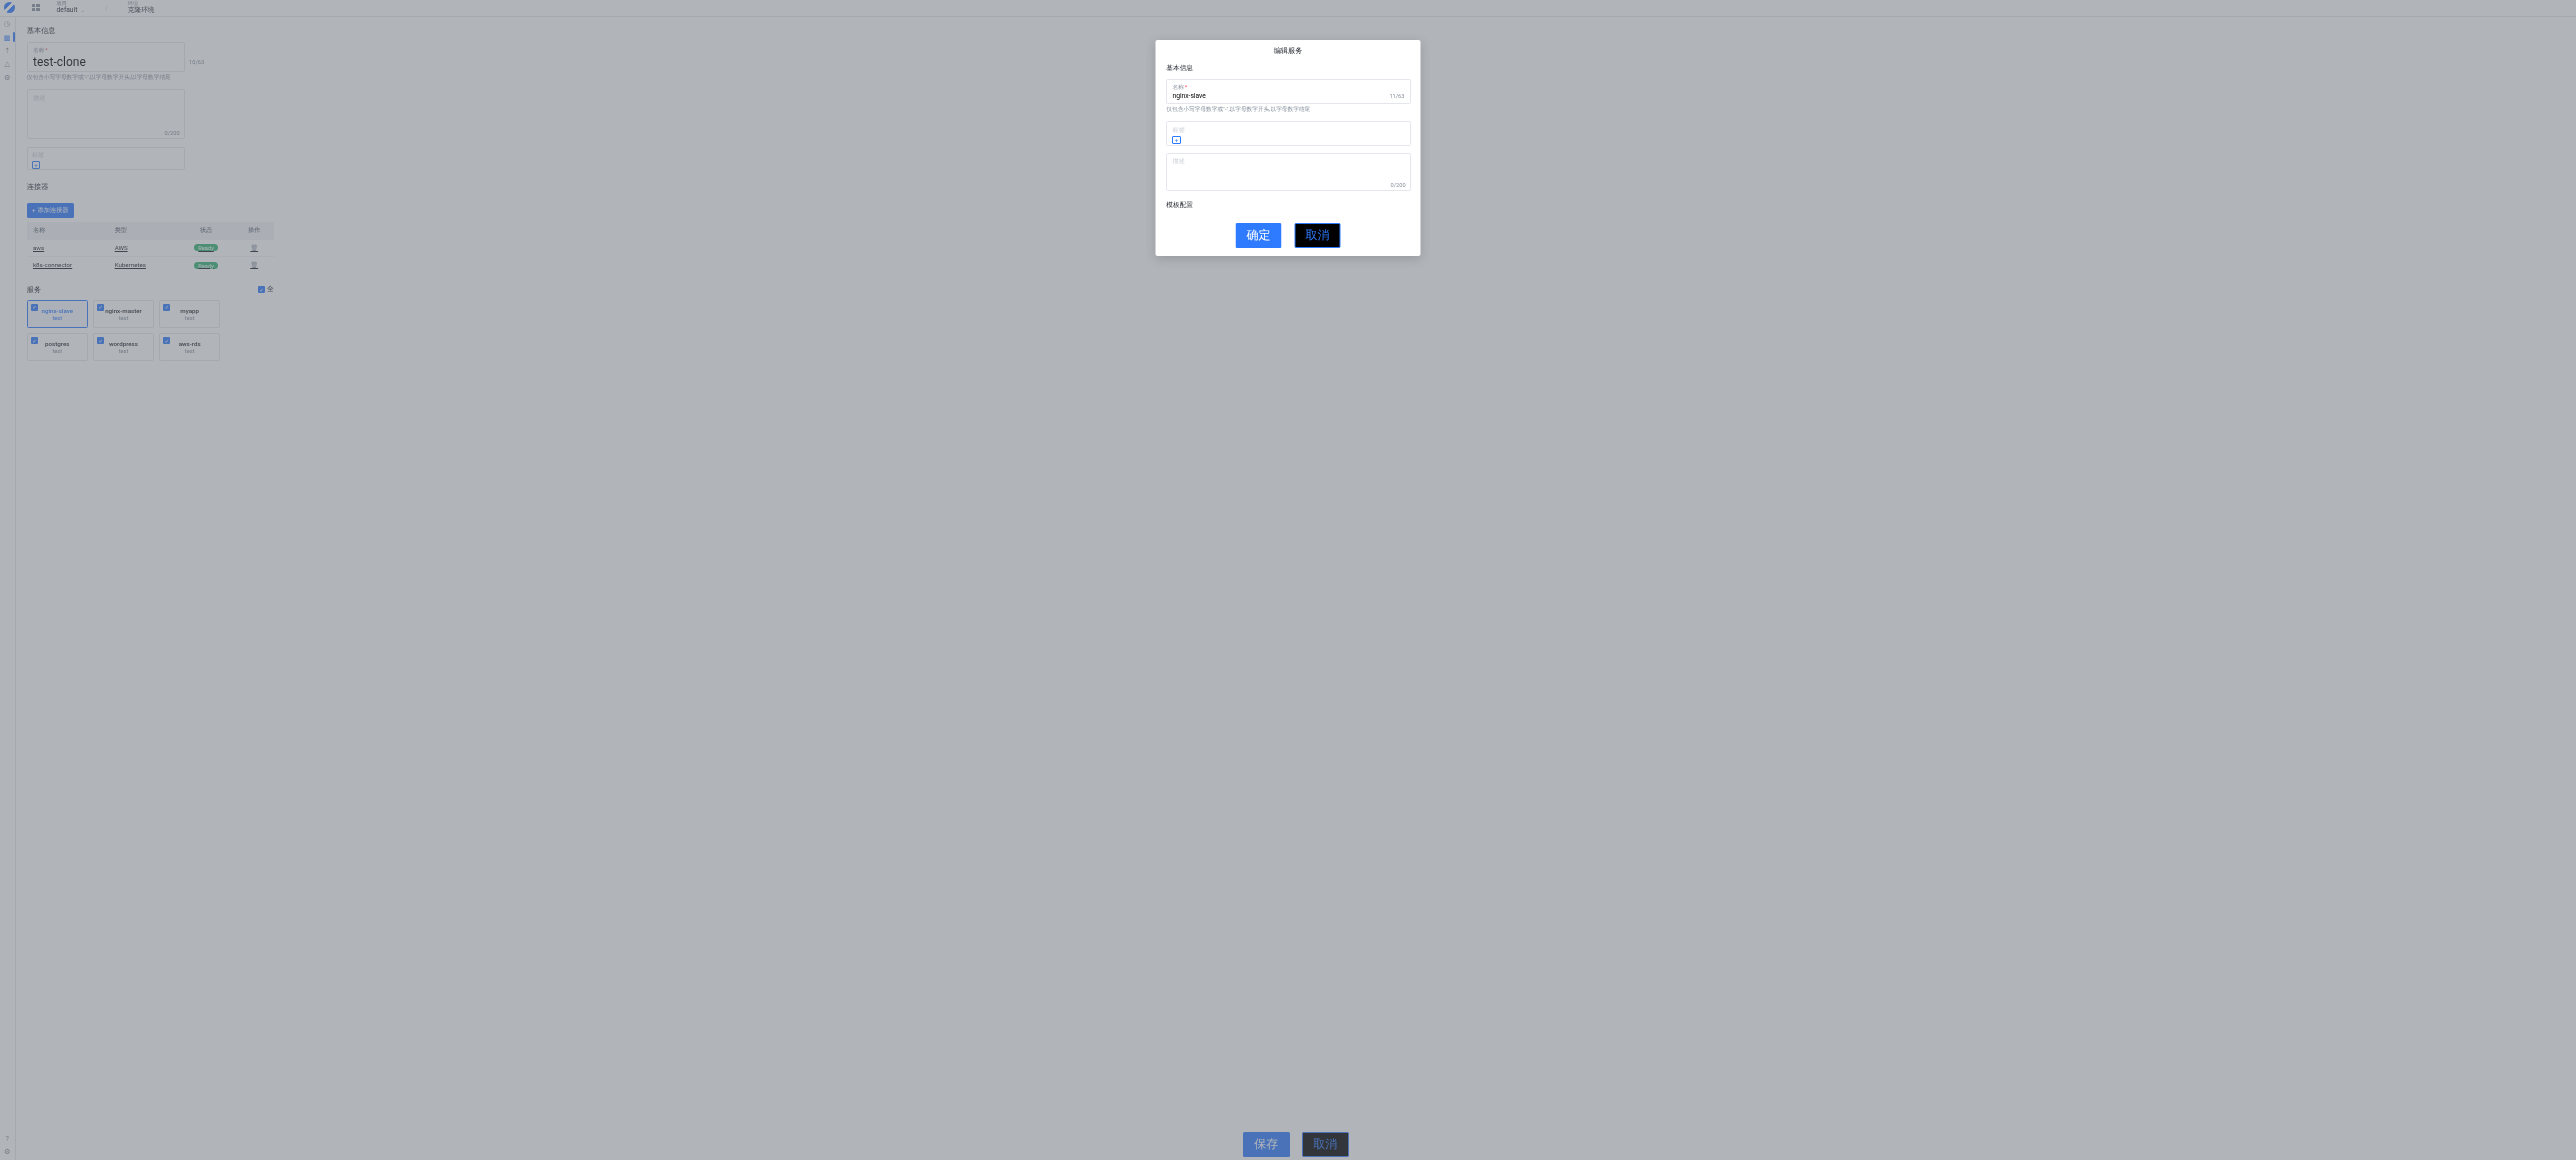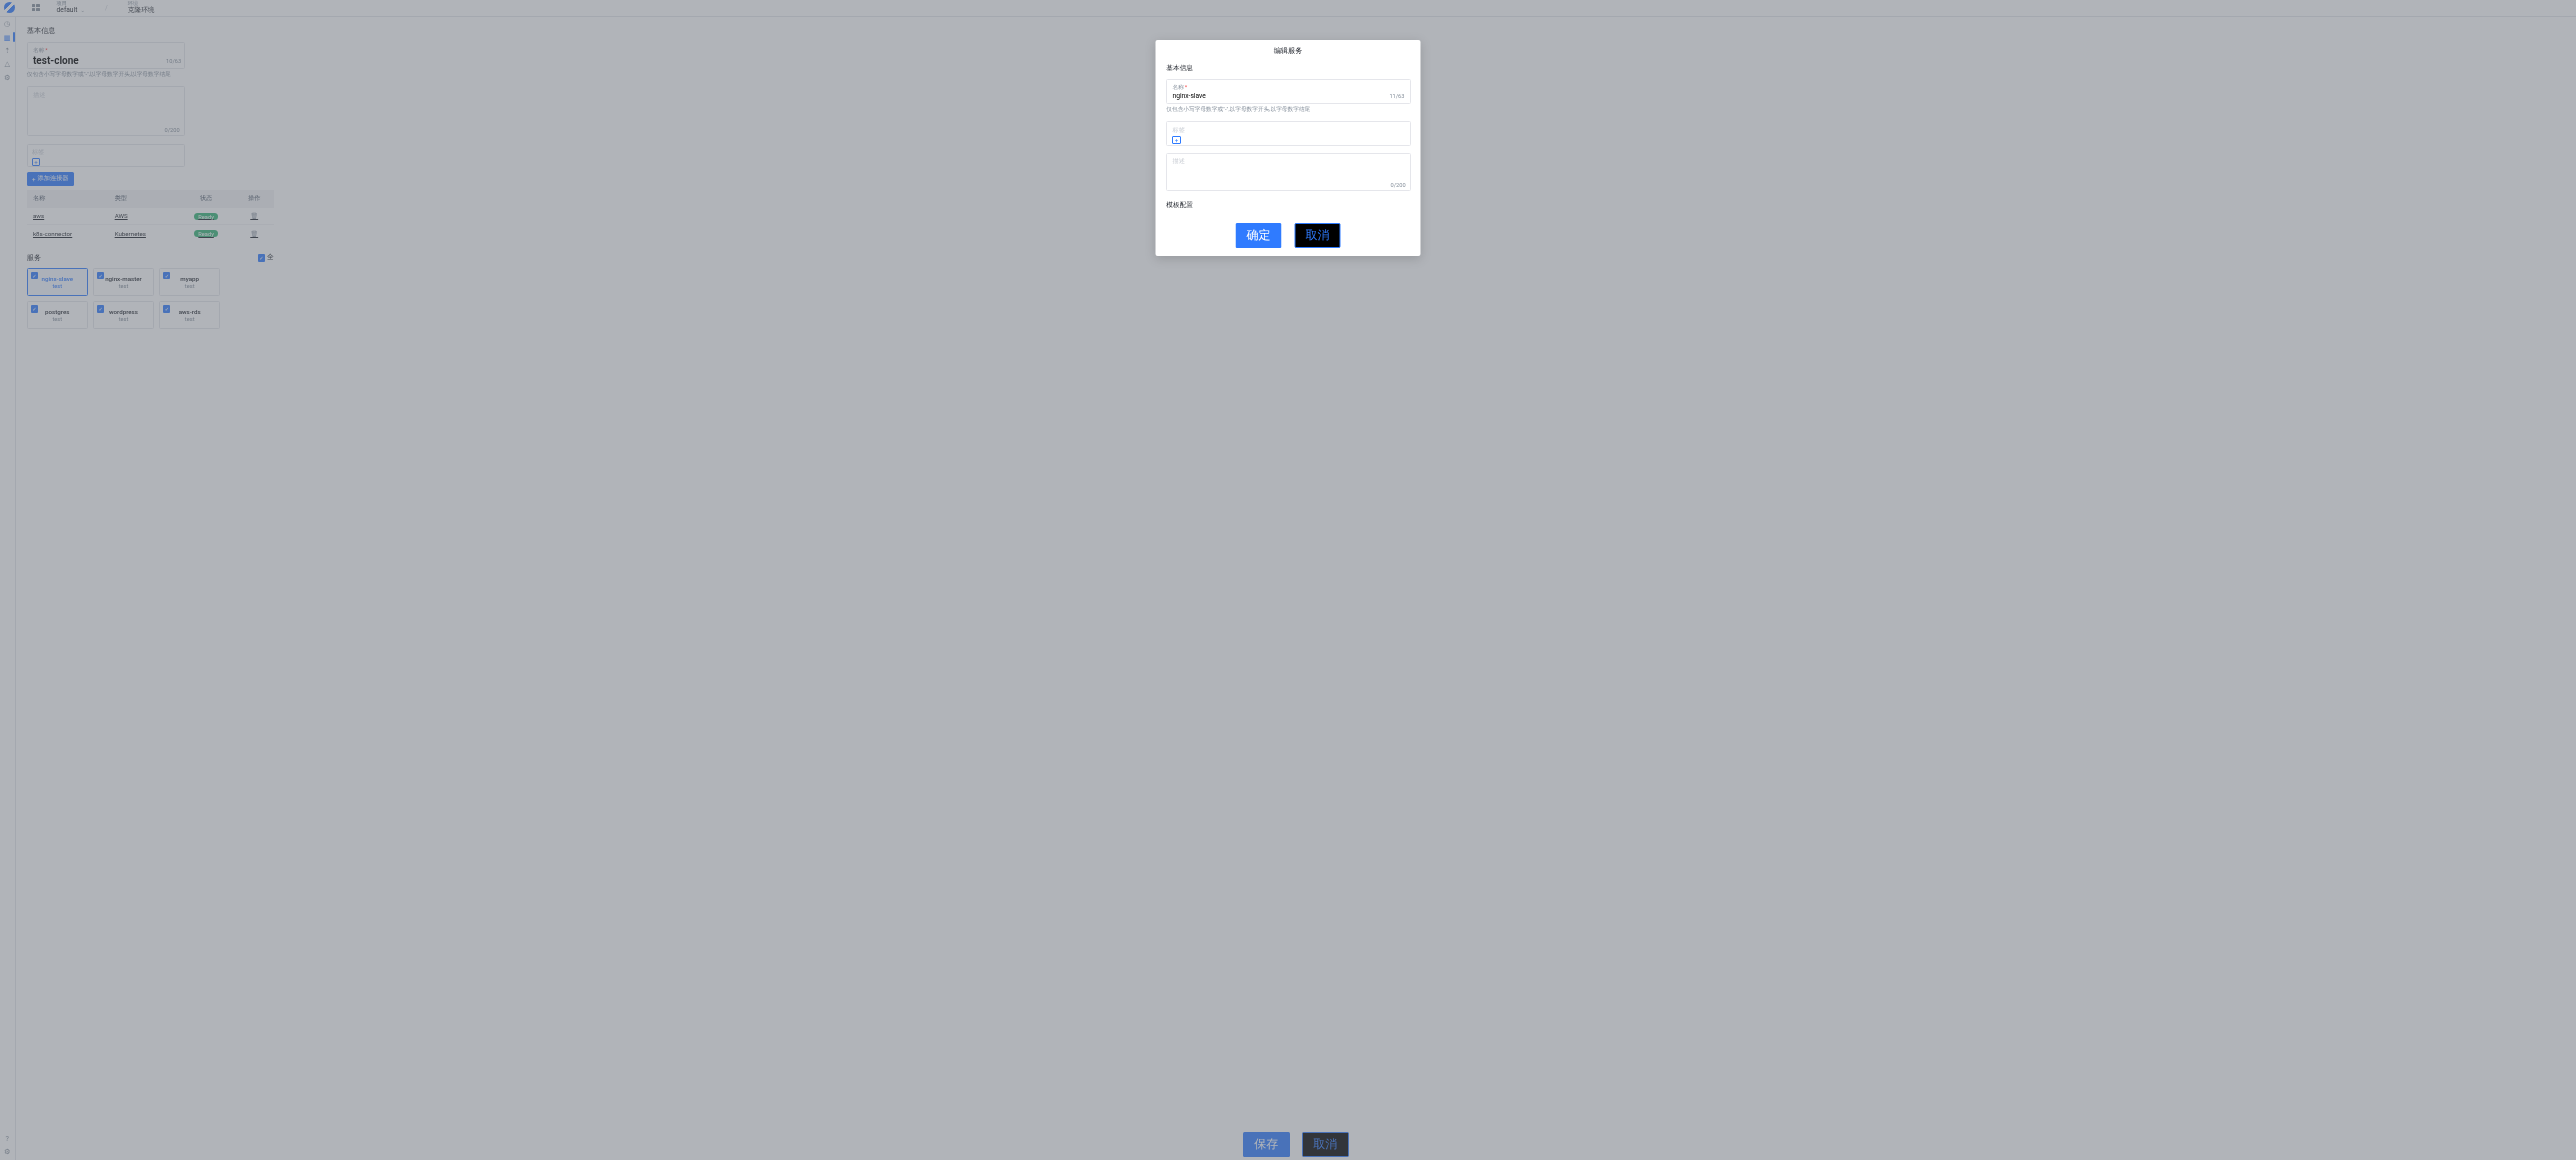--- a/index.html
+++ b/index.html
@@ -24,21 +24,21 @@
 .rail .bottom { margin-top:auto; margin-bottom:4.1px; display:flex; flex-direction:column; gap:5.2px; align-items:center; }
 
 
 .main { position:absolute; top:16.5px; left:15.5px; right:0; bottom:0; padding:7.2px 11.3px; overflow:auto; }
 .sec-title { font-size:7.2px; font-weight:500; margin:2.1px 0 6.2px; }
 
 .field-box { position:relative; border:0.5px solid #e5e6eb; border-radius:1.5px; padding:4.1px 5.2px 2.1px; width:158px; }
 .field-box .fl { font-size:5.7px; color:#86909c; }
 .field-box .fl .req { color:#f53f3f; margin-left:1px; }
 .field-box .inp { display:flex; justify-content:space-between; align-items:center; }
-.field-box .inp input { border:none; outline:none; font-size:10px; flex:1; background:transparent;font-weight:bold; }
+.field-box .inp input { border:none; outline:none; font-size:12px; flex:1; background:transparent; }
 .field-box .cnt { font-size:5.7px; color:#86909c; }
 .hint { font-size:5.7px; color:#86909c; margin-top:2.1px; }
 
 .desc-box { position:relative; border:0.5px solid #e5e6eb; border-radius:1.5px; width:158px; height:50px; margin-top:7.2px; }
 .desc-box .ph { position:absolute; top:3.1px; left:5.2px; font-size:6.2px; color:#c9cdd4; }
 .desc-box .cnt { position:absolute; bottom:2.1px; right:4.1px; font-size:5.7px; color:#86909c; }
 
 .tag-box { position:relative; border:0.5px solid #e5e6eb; border-radius:1.5px; width:158px; height:23px; margin-top:7.2px; padding:3.1px 4.1px; }
 .tag-box .ph { font-size:6.2px; color:#c9cdd4; }
 .plus-btn { display:inline-flex; width:8.2px; height:8.2px; border:0.5px solid #2f7bff; color:#2f7bff; border-radius:1px; align-items:center; justify-content:center; font-size:6.2px; margin-top:1px; cursor:pointer; }
@@ -144,20 +144,21 @@
   <div class="desc-box">
     <span class="ph">描述</span>
     <span class="cnt">0/200</span>
   </div>
 
   <div class="tag-box">
     <div class="ph">标签</div>
     <span class="plus-btn">+</span>
   </div>
 
+  <div class="sec-title" style="margin-top:12.4px">连接器</div>
   <div class="add-conn">
     <span>+</span>
     <span>添加连接器</span>
   </div>
 
   <table class="conn">
     <thead>
         <tr>
       <th>名称</th>
       <th>类型</th>

